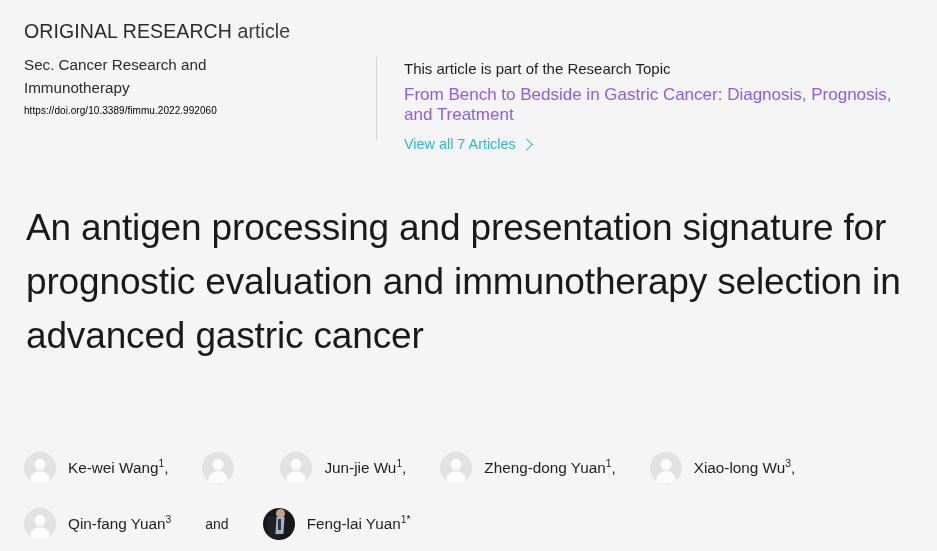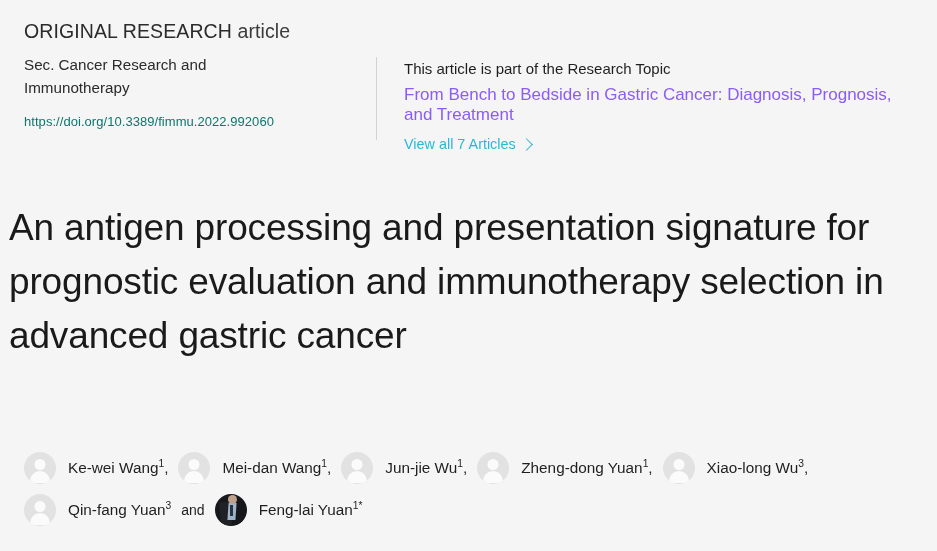--- a/index.html
+++ b/index.html
@@ -56,24 +56,24 @@
   }
 
   .journal-line {
     font-size: 15.2px;
     line-height: 22.5px;
     color: #2b2b2b;
     font-weight: 400;
   }
 
   .doi-line {
-    font-size: 13px;
+    font-size: 10px;
     line-height: 20px;
-    color: #0f766e;
-    margin-top: 13px;
+    color: #000000;
+    margin-top: 2px;
     letter-spacing: .05px;
   }
 
   .divider {
     width: 1px;
     align-self: stretch;
     background: #d2d2d2;
     margin: 39px 0 8px 0;
     flex: 0 0 1px;
   }
@@ -128,34 +128,35 @@
     margin: 0;
     padding: 0 0 0 2px;
     font-size: 37px;
     line-height: 54px;
     font-weight: 400;
     color: #1a1a1a;
     letter-spacing: -0.15px;
     max-width: 880px;
     position: absolute;
     top: 201px;
-    left: 7px;
+    left: 24px;
   }
 
   
   .authors {
     position: absolute;
     left: 24px;
     top: 452px;
     width: 890px;
     display: flex;
     flex-wrap: wrap;
     align-items: center;
     column-gap: 0px;
     row-gap: 10px;
+    gap: 24px;
   }
 
   .author {
     display: inline-flex;
     align-items: center;
     white-space: nowrap;
     margin-right: 10px;
   }
 
   .avatar {
@@ -284,21 +285,20 @@
           <span class="head"></span>
           <span class="body"></span>
         </span>
         <span class="author-name">Ke-wei Wang<sup>1</sup>,</span>
       </span>
       <span class="author">
         <span class="avatar">
           <span class="head"></span>
           <span class="body"></span>
         </span>
-        <span class="author-name">Mei-dan Wang<sup>1</sup>,</span>
       </span>
       <span class="author">
         <span class="avatar">
           <span class="head"></span>
           <span class="body"></span>
         </span>
         <span class="author-name">Jun-jie Wu<sup>1</sup>,</span>
       </span>
       <span class="author">
         <span class="avatar">

